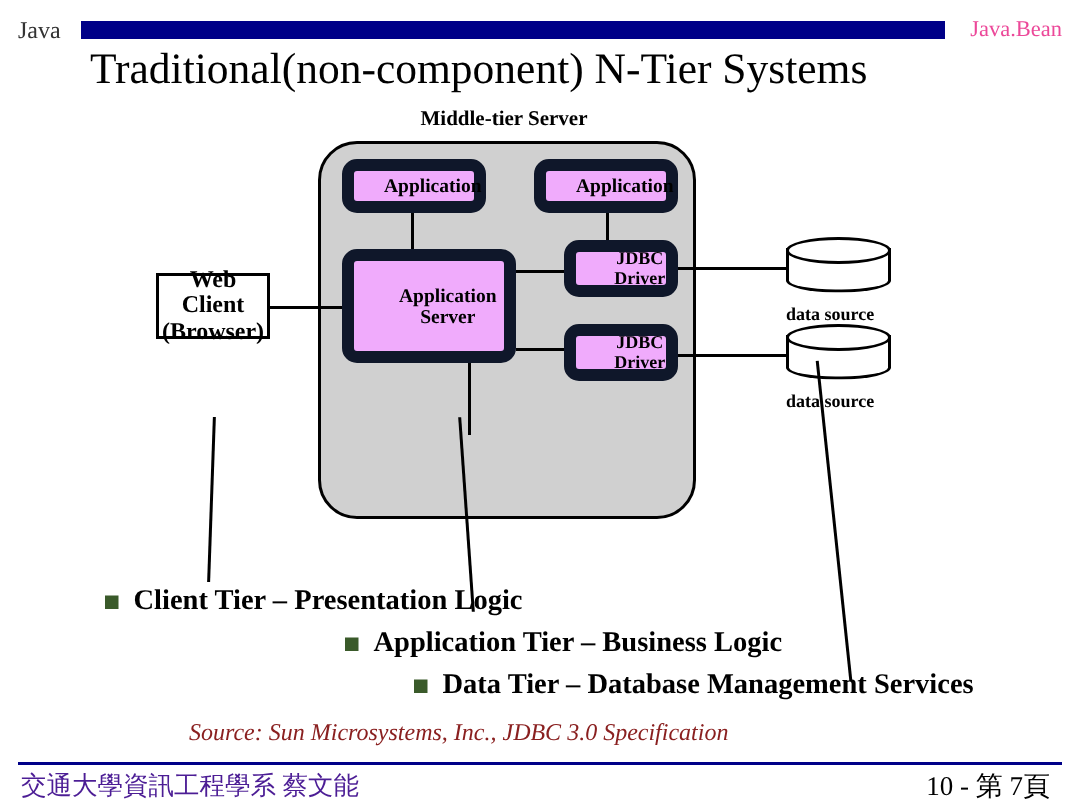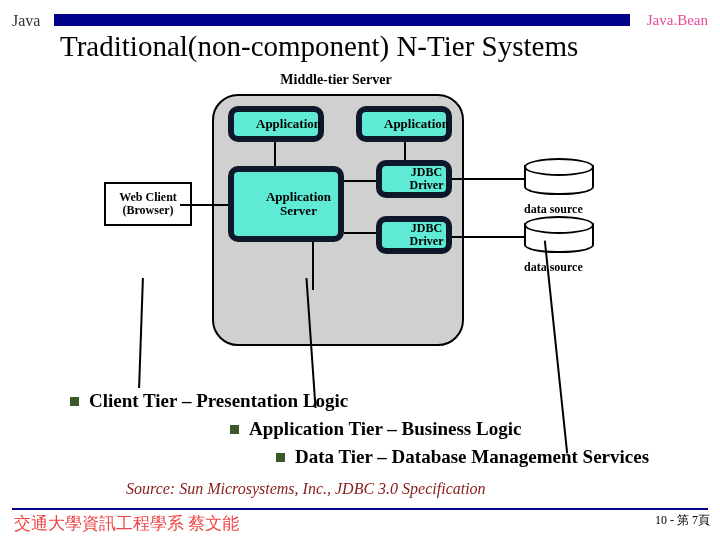--- a/index.html
+++ b/index.html
@@ -75,47 +75,47 @@
     top: 22px;
     left: 108px;
     width: 252px;
     height: 252px;
     background: #d0d0d0;
     border: 2px solid #000;
     border-radius: 26px;
   }
   .app-box {
     position: absolute;
-    background: #5eead4;
-    border: 6px solid #0f172a;
+    background: #f0abfc;
+    border: 8px solid #0f172a;
     border-radius: 10px;
     display: flex;
     align-items: center;
     justify-content: center;
     padding-left: 25px;
   }
   .app1 { top: 34px; left: 124px; width: 96px; height: 36px; }
   .app2 { top: 34px; left: 252px; width: 96px; height: 36px; }
   .app-server { top: 94px; left: 124px; width: 116px; height: 76px; }
   .jdbc1 { top: 88px; left: 272px; width: 76px; height: 38px; }
   .jdbc2 { top: 144px; left: 272px; width: 76px; height: 38px; }
   .txn { top: 218px; left: 164px; width: 94px; height: 42px; }
   .web-client {
     position: absolute;
     top: 110px;
     left: 0;
-    width: 88px;
+    width: 76px;
     height: 44px;
     background: #fff;
     border: 2px solid #000;
     display: flex;
     align-items: center;
     justify-content: center;
     flex-direction: column;
-    font-size: 12px;
+    font-size: 16px;
     font-weight: bold;
     line-height: 1.1;
     text-align: center;
   }
   .db {
     position: absolute;
     width: 70px;
     height: 42px;
   }
   .db1 { top: 86px; left: 420px; }
@@ -211,27 +211,27 @@
     left: 12px;
     right: 12px;
     height: 2px;
     background: #000088;
   }
   .footer-left {
     position: absolute;
     top: 512px;
     left: 14px;
     font-size: 17px;
-    color: #ef4444;
+    color: #4c1d95;
   }
   .footer-right {
     position: absolute;
     top: 512px;
-    right: 10px;
-    font-size: 12px;
+    right: 20px;
+    font-size: 18px;
     color: #000;
   }
 </style>
 </head>
 <body>
 
 <div class="header">
   <span class="header-left">Java</span>
   <div class="header-bar"></div>
   <span class="header-right">Java.Bean</span>

